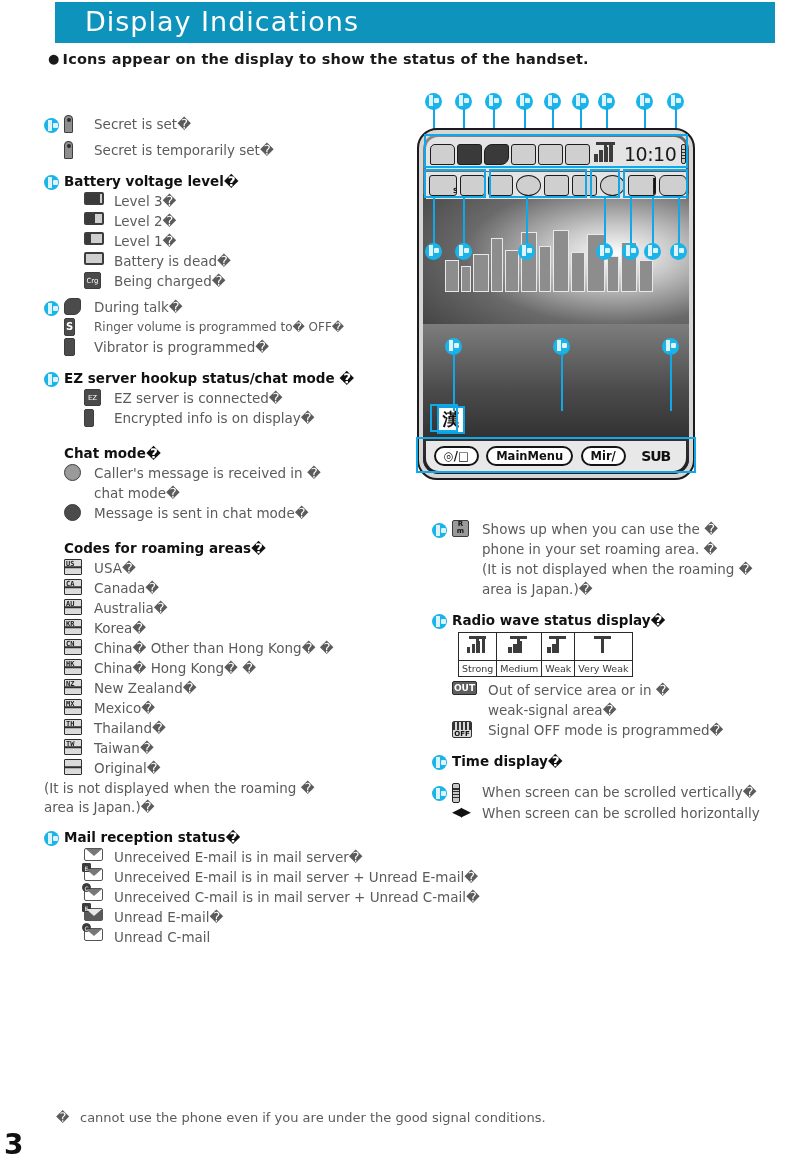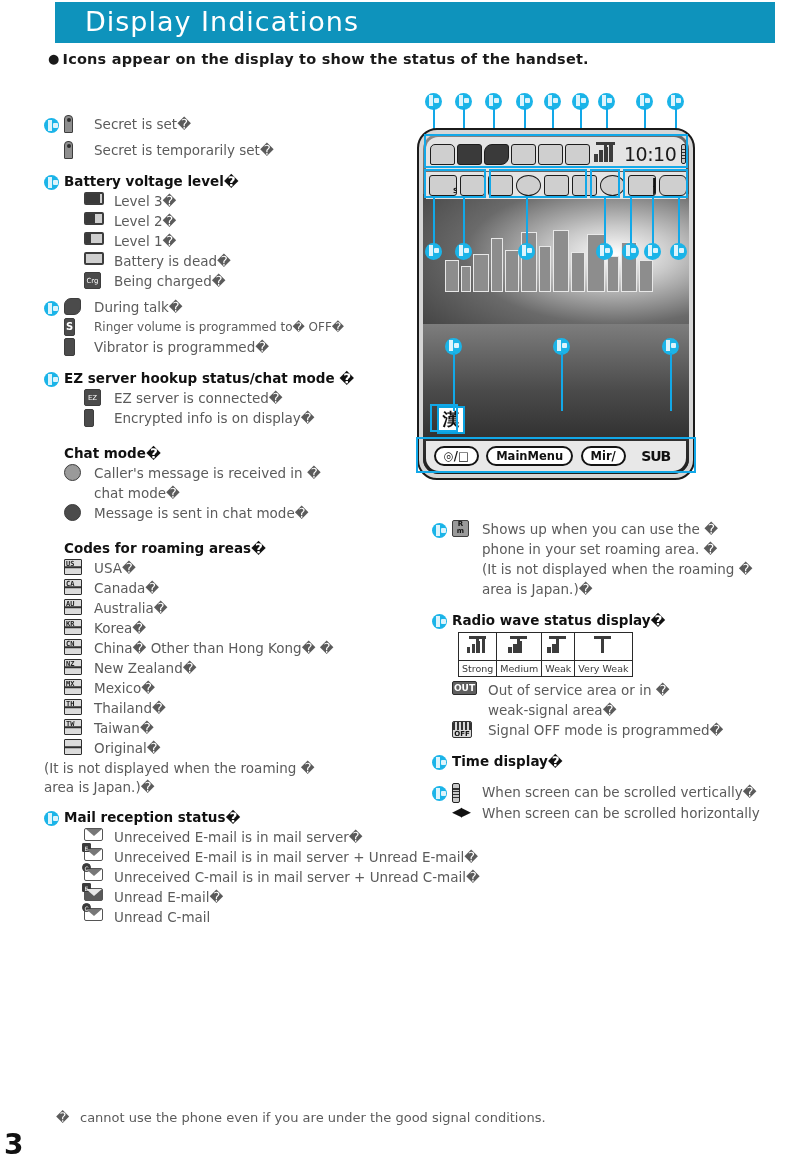--- a/index.html
+++ b/index.html
@@ -412,20 +412,29 @@
       <span class="tx">Korea�</span>
     </div>
     <div class="row">
       <span class="mk"></span>
         <span class="ic">
           <span class="gi flag">
             <span class="a">CN</span>
           </span>
         </span>
       <span class="tx">China� Other than Hong Kong� �</span>
+    </div>
+    <div class="row">
+      <span class="mk"></span>
+        <span class="ic">
+          <span class="gi flag">
+            <span class="a">HK</span>
+          </span>
+        </span>
+      <span class="tx">China� Hong Kong� �</span>
     </div>
     <div class="row">
       <span class="mk"></span>
         <span class="ic">
           <span class="gi flag">
             <span class="a">NZ</span>
           </span>
         </span>
       <span class="tx">New Zealand�</span>
     </div>

